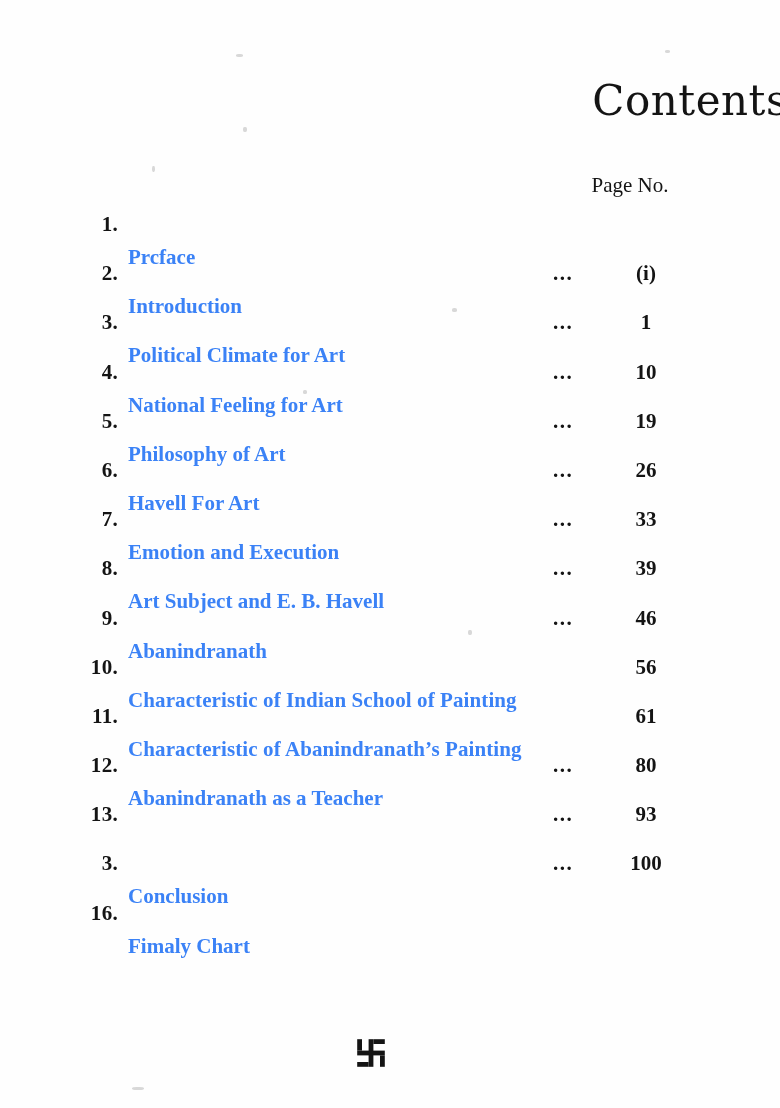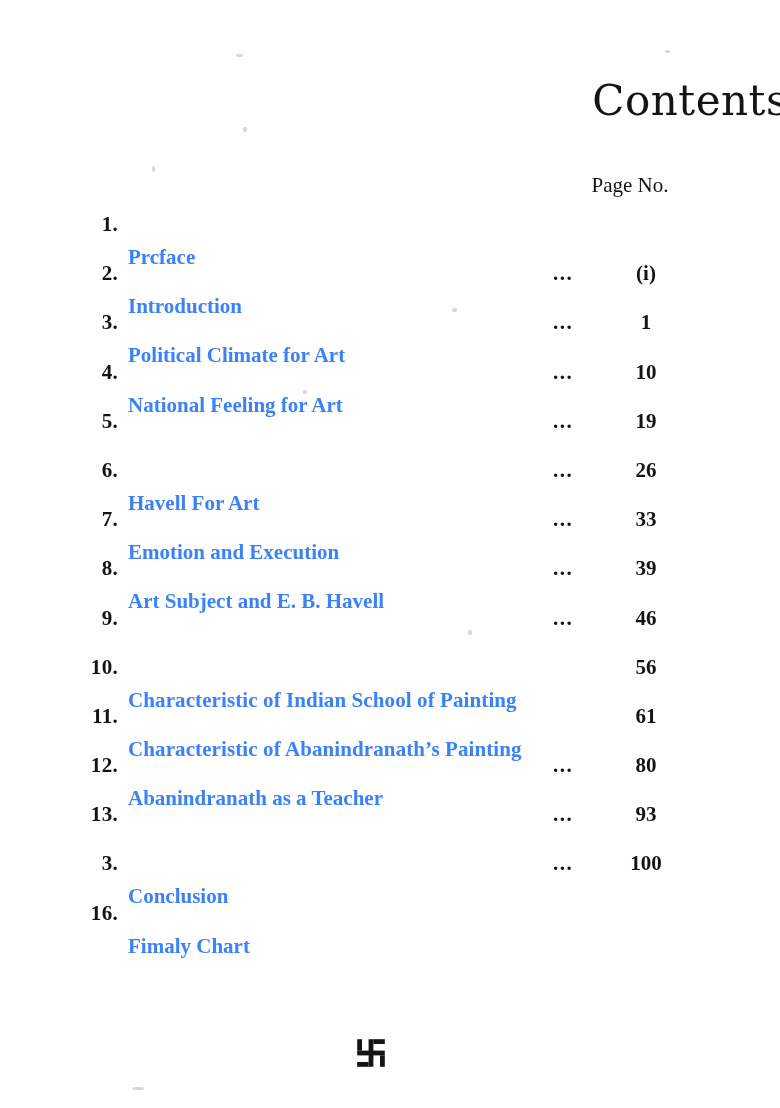--- a/index.html
+++ b/index.html
@@ -175,20 +175,21 @@
         <span class="toc-page">1</span>
       </div>
       <div class="toc-row">
         <span class="toc-num">4.</span>
         <span class="toc-label">National Feeling for Art</span>
         <span class="toc-dots">...</span>
         <span class="toc-page">10</span>
       </div>
       <div class="toc-row">
         <span class="toc-num">5.</span>
+        <span class="toc-label">Philosophy of Art</span>
         <span class="toc-dots">...</span>
         <span class="toc-page">19</span>
       </div>
       <div class="toc-row">
         <span class="toc-num">6.</span>
         <span class="toc-label">Havell For Art</span>
         <span class="toc-dots">...</span>
         <span class="toc-page">26</span>
       </div>
       <div class="toc-row">
@@ -198,20 +199,21 @@
         <span class="toc-page">33</span>
       </div>
       <div class="toc-row">
         <span class="toc-num">8.</span>
         <span class="toc-label">Art Subject and E. B. Havell</span>
         <span class="toc-dots">...</span>
         <span class="toc-page">39</span>
       </div>
       <div class="toc-row">
         <span class="toc-num">9.</span>
+        <span class="toc-label">Abanindranath</span>
         <span class="toc-dots">...</span>
         <span class="toc-page">46</span>
       </div>
       <div class="toc-row wide">
         <span class="toc-num">10.</span>
         <span class="toc-label">Characteristic of Indian School of Painting</span>
         <span class="toc-page">56</span>
       </div>
       <div class="toc-row wide">
         <span class="toc-num">11.</span>

